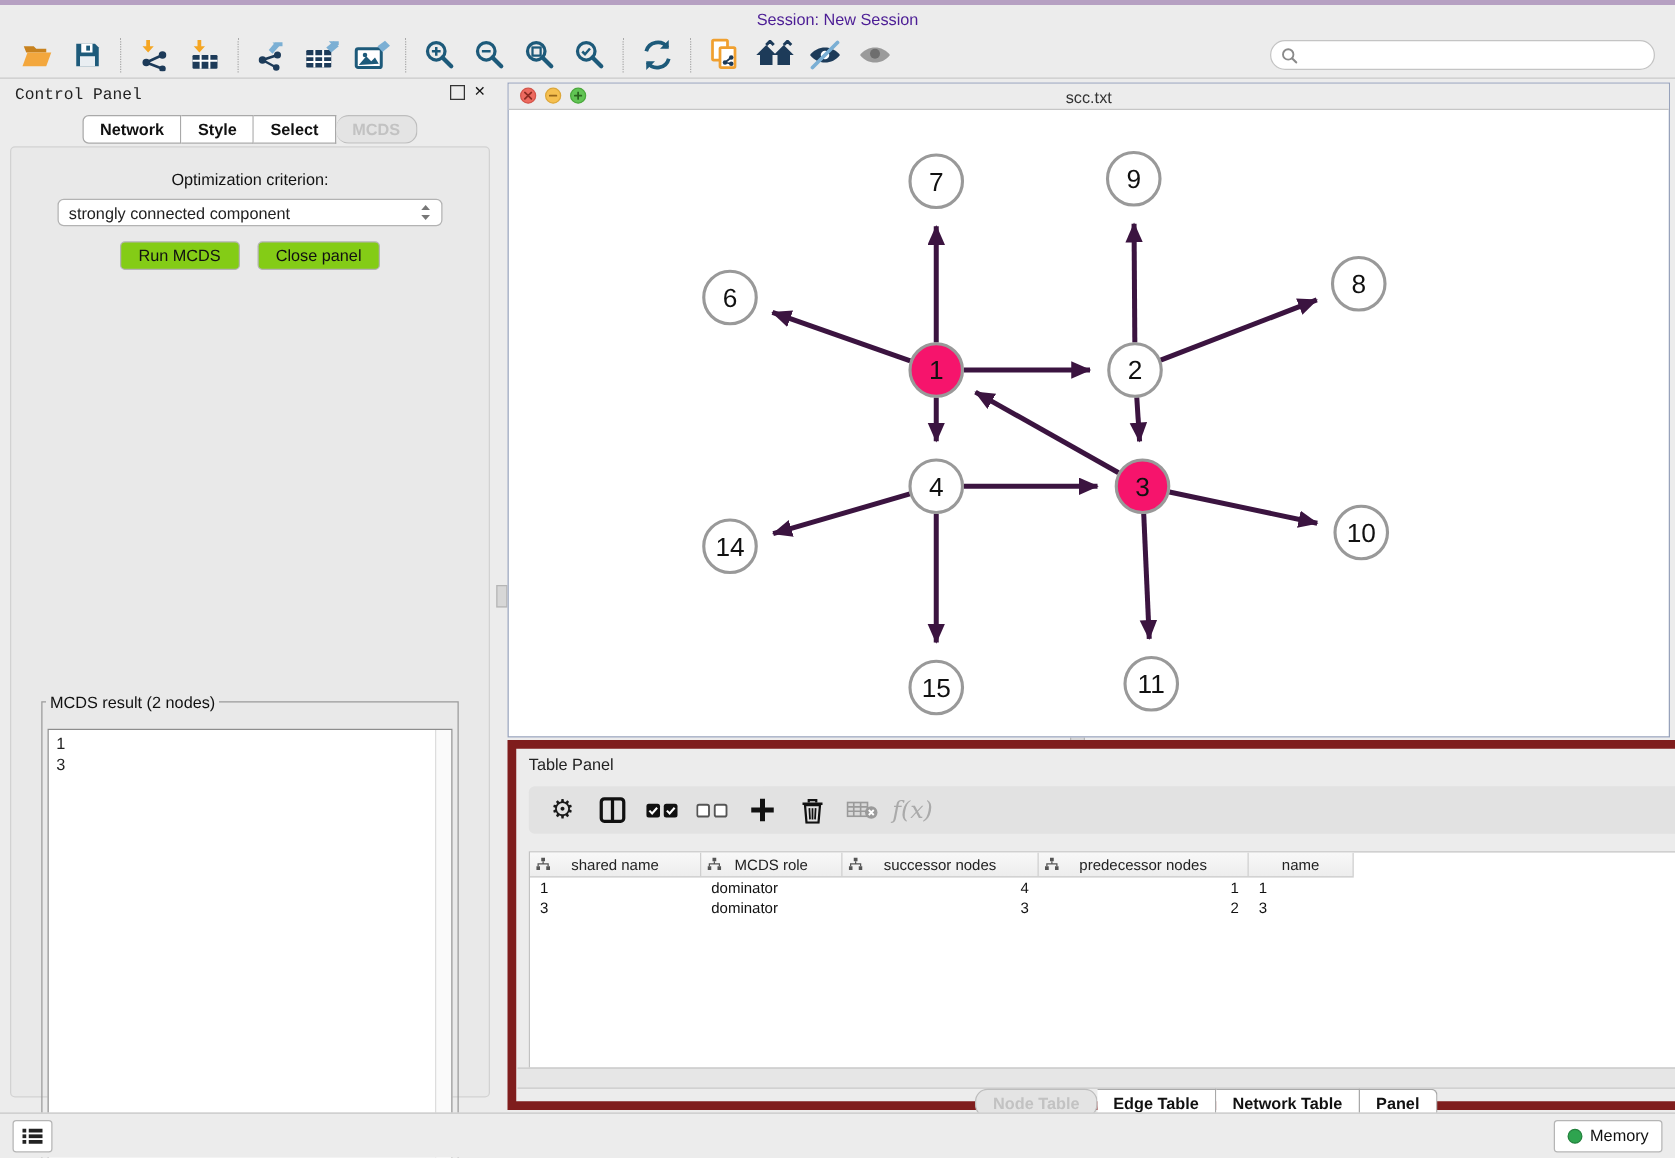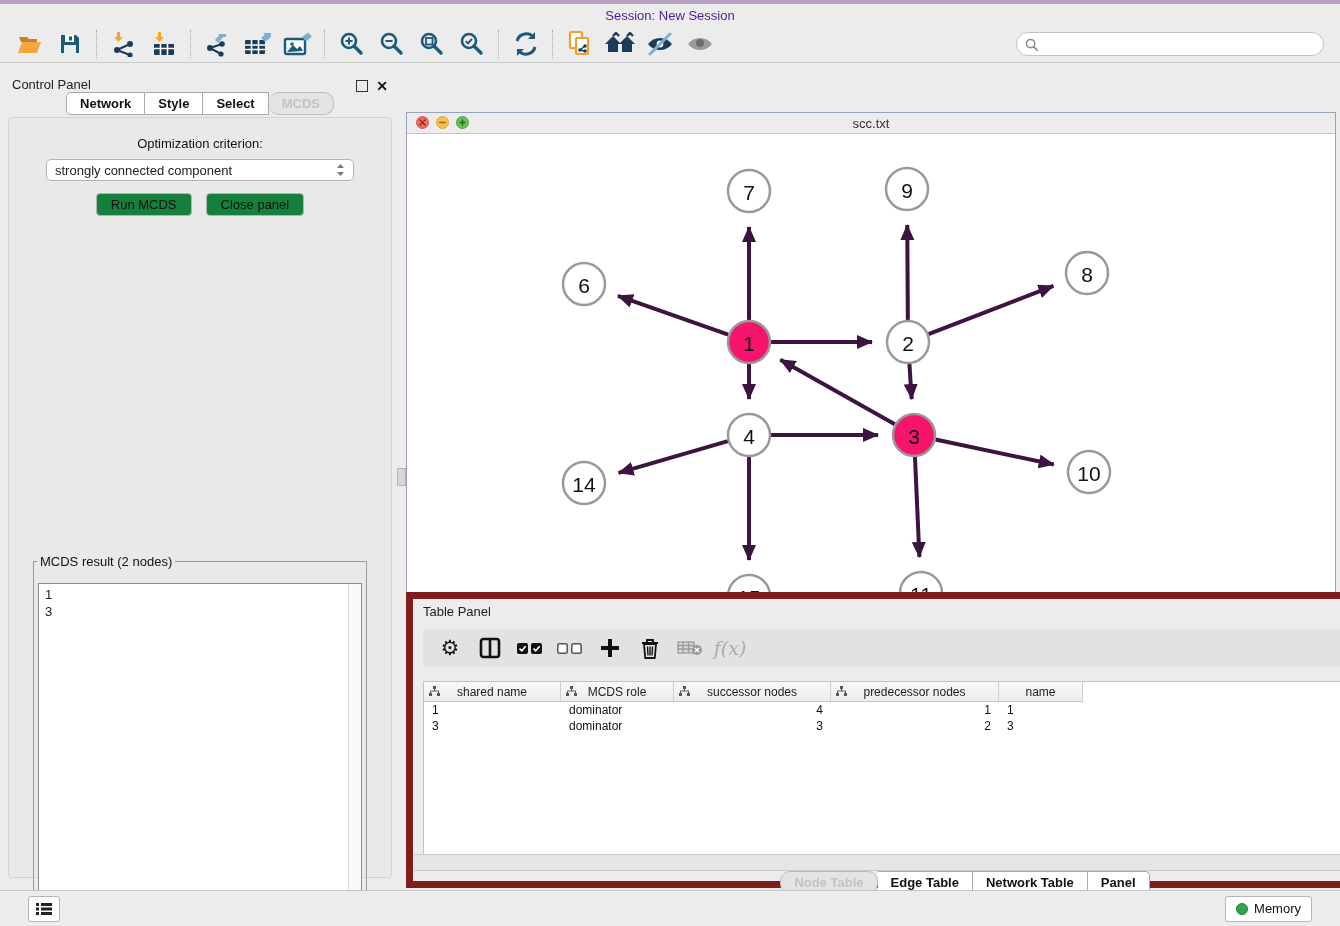--- a/index.html
+++ b/index.html
@@ -16,48 +16,48 @@
   .toolbar{position:absolute;left:0;top:26px;width:1340px;height:37px;background:#ececec;
     border-bottom:1px solid #c9c9c9;display:flex;align-items:center;padding:0 10px;box-sizing:border-box;}
   .tb-btn{width:40px;height:32px;display:flex;align-items:center;justify-content:center;flex:0 0 auto;}
   .tb-sep{width:1px;height:28px;border-left:1px dotted #aaa;margin:0 6px;flex:0 0 auto;}
   .tb-spacer{flex:1;}
   .searchbox{width:290px;height:22px;background:#fff;border:1px solid #c4c4c4;border-radius:12px;
     display:flex;align-items:center;padding:0 8px;margin-right:6px;}
   .searchbox input{border:none;outline:none;flex:1;font-size:12px;background:transparent;margin-left:6px;}
   
   .control-panel{position:absolute;left:4px;top:68px;width:392px;height:812px;}
-  .cp-header{height:24px;display:flex;align-items:flex-end;font-size:13px;color:#222;padding:0 8px;}
+  .cp-header{height:24px;display:flex;align-items:flex-start;font-size:13px;color:#222;padding:0 8px;font-family:Liberation Mono, monospace;}
   .win-btns{margin-left:auto;display:flex;align-items:center;gap:8px;}
   .float-icon{width:10px;height:10px;border:1.5px solid #333;display:inline-block;}
   .close-icon{font-size:14px;font-weight:bold;color:#111;line-height:10px;}
   .seg-tabs{display:flex;justify-content:center;}
   .seg-tabs .tab{border:1px solid #a9a9a9;border-left:none;background:#fff;color:#111;
     padding:3px 13px;font-size:13px;font-weight:600;cursor:default;}
   .seg-tabs .tab:first-child{border-left:1px solid #a9a9a9;border-radius:5px 0 0 5px;}
   .seg-tabs .tab:last-child{border-radius:0 5px 5px 0;}
   .seg-tabs .tab.active{background:#e4e4e4;color:#c2c2c2;border-color:#bdbdbd;border-radius:10px;}
   .cp-body{position:absolute;left:4px;right:4px;top:49px;bottom:2px;background:#e9e9e9;
     border:1px solid #d2d2d2;border-radius:4px;}
   .opt-label{text-align:center;font-size:13px;color:#111;margin-top:18px;}
   .dropdown{margin:8px auto 0;width:308px;height:22px;background:#fff;border:1px solid #b3b3b3;
     border-radius:5px;display:flex;align-items:center;font-size:13px;padding:0 8px;box-sizing:border-box;}
   .dropdown .dd-label{flex:1;}
   .btn-row{display:flex;justify-content:center;gap:14px;margin-top:12px;}
-  .mac-btn{background:#15803d;border:1px solid #b3b3b3;border-radius:4px;font-size:13px;
+  .mac-btn{background:#84cc16;border:1px solid #b3b3b3;border-radius:4px;font-size:13px;
     padding:3px 14px;color:#111;font-family:inherit;}
   .result-group{position:absolute;left:8px;right:8px;top:420px;height:382px;
     border:1px solid #9a9a9a;margin:16px;padding:0 3px 3px 3px;}
   .result-group legend{font-size:13px;padding:0 3px;color:#111;}
   .result-area{position:absolute;left:4px;right:4px;top:14px;bottom:4px;background:#fff;
     border:1px solid #8d8d8d;font-size:13px;line-height:17px;padding:2px 0 0 6px;overflow:hidden;}
   .result-scroll{position:absolute;top:0;bottom:0;right:0;width:12px;background:#fafafa;border-left:1px solid #ddd;}
   
   .network-window{position:absolute;left:406px;top:66px;width:930px;height:524px;background:#fff;
-    border:1px solid #97a2bb;box-sizing:border-box;margin-top:46px;}
+    border:1px solid #97a2bb;box-sizing:border-box;}
   .nw-titlebar{height:20px;background:#ececec;border-bottom:1px solid #c6c6c6;position:relative;
     display:flex;align-items:center;justify-content:center;font-size:13px;color:#333;}
   .lights{position:absolute;left:9px;top:3px;display:flex;gap:7px;}
   .light{width:13px;height:13px;border-radius:50%;display:flex;align-items:center;justify-content:center;}
   .light svg{display:block;}
   .light.red{background:#ed6a5f;border:1px solid #d3554b;box-sizing:border-box;}
   .light.yellow{background:#f5bf4f;border:1px solid #dca73a;box-sizing:border-box;}
   .light.green{background:#61c454;border:1px solid #4aa73c;box-sizing:border-box;}
   .graph-canvas{position:absolute;left:0;top:20px;width:928px;height:502px;}
   .splitter-grip-v{position:absolute;left:397px;top:468px;width:7px;height:16px;background:#d7d7d7;border:1px solid #b5b5b5;}
@@ -75,21 +75,21 @@
   .dt-th{position:relative;border-right:1px solid #cfcfcf;font-size:12px;color:#222;
     display:flex;align-items:center;justify-content:center;box-sizing:border-box;}
   .dt-th .tree-icon{position:absolute;left:5px;top:4px;}
   .dt-row{display:flex;height:16px;font-size:12px;color:#111;}
   .dt-td{box-sizing:border-box;padding:0 8px;overflow:hidden;white-space:nowrap;line-height:16px;}
   .hscroll-strip{position:absolute;left:1px;right:1px;top:255px;height:15px;background:#e6e6e6;
     border-top:1px solid #c9c9c9;border-bottom:1px solid #c9c9c9;}
   .tp-tabs{position:absolute;left:0;right:0;top:272px;display:flex;justify-content:center;}
   
   .statusbar{position:absolute;left:0;top:890px;width:1340px;height:36px;background:#ececec;
-    border-top:1px solid #c6c6c6;display:flex;align-items:center;padding:0 28px;box-sizing:border-box;}
+    border-top:1px solid #c6c6c6;display:flex;align-items:center;padding:0 10px;box-sizing:border-box;}
   .status-btn{background:#fff;border:1px solid #b5b5b5;border-radius:3px;height:24px;
     display:flex;align-items:center;justify-content:center;padding:0 6px;}
   .memory-btn{margin-left:auto;gap:6px;font-size:13px;color:#111;padding:0 10px;}
   .green-dot{width:12px;height:12px;border-radius:50%;background:#2ea44f;border:1px solid #23813d;box-sizing:border-box;}
 </style>
 </head>
 <body>
 
 <div class="top-accent"></div>
 <div class="titlebar">

